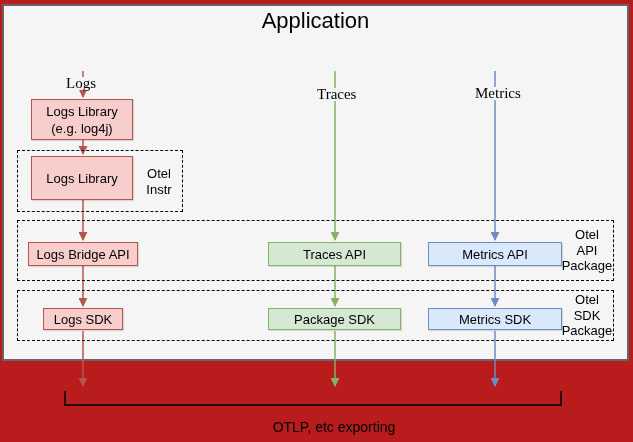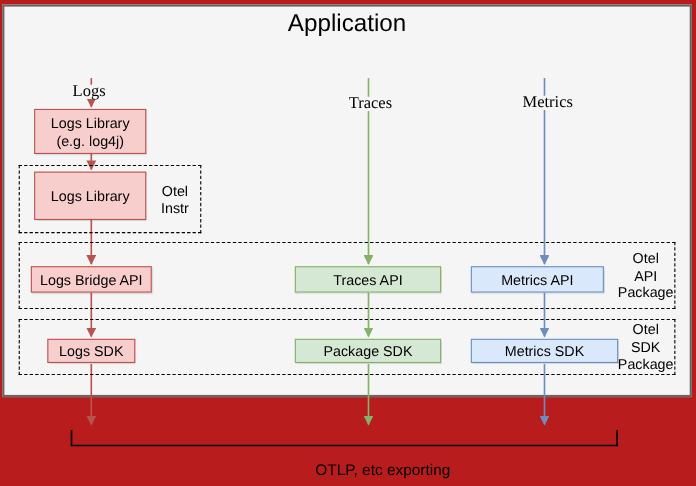--- a/index.html
+++ b/index.html
@@ -43,21 +43,21 @@
   .edge-label {
     position:absolute; text-align:right; font-size:15px; line-height:13px;
     background:var(--app-fill); padding:0 1px;font-family:Liberation Serif, serif;
   }
   #arrows { position:absolute; left:0; top:0; pointer-events:none; }
   .arrow-logs    { stroke:var(--logs-stroke);    stroke-width:1.5; }
   .arrow-traces  { stroke:var(--traces-stroke);  stroke-width:1.5; }
   .arrow-metrics { stroke:var(--metrics-stroke); stroke-width:1.5; }
   .bracket { stroke:#000; stroke-width:1.5; fill:none; }
   #export-label {
-    position:absolute; left:283px; top:419px; width:130px;
+    position:absolute; left:269px; top:419px; width:130px;
     text-align:center; font-size:14px; line-height:17px;
   }
 </style>
 </head>
 <body>
 
 <div id="stage">
 
   <div id="app-box"></div>
   <div id="app-title">Application</div>
@@ -115,21 +115,21 @@
     <span class="l">Instr</span>
   </div>
 
   <div class="group" style="left:17px; top:220px; width:597px; height:61px;"></div>
   <div class="node logs" style="left:28px; top:242px; width:110px; height:24px;">
     <span class="l">Logs Bridge API</span>
   </div>
   <div class="node traces" style="left:268px; top:242px; width:133px; height:24px;">
     <span class="l">Traces API</span>
   </div>
-  <div class="node metrics" style="left:428px; top:242px; width:121px; height:24px;">
+  <div class="node metrics" style="left:428px; top:242px; width:134px; height:24px;">
     <span class="l">Metrics API</span>
   </div>
   <div class="group-label" style="left:561px; top:227px; width:52px;">
     <span class="l">Otel</span><br>
     <span class="l">API</span><br>
     <span class="l">Package</span>
   </div>
 
   <div class="group" style="left:17px; top:290px; width:597px; height:51px;"></div>
   <div class="node logs" style="left:43px; top:308px; width:80px; height:22px;">

